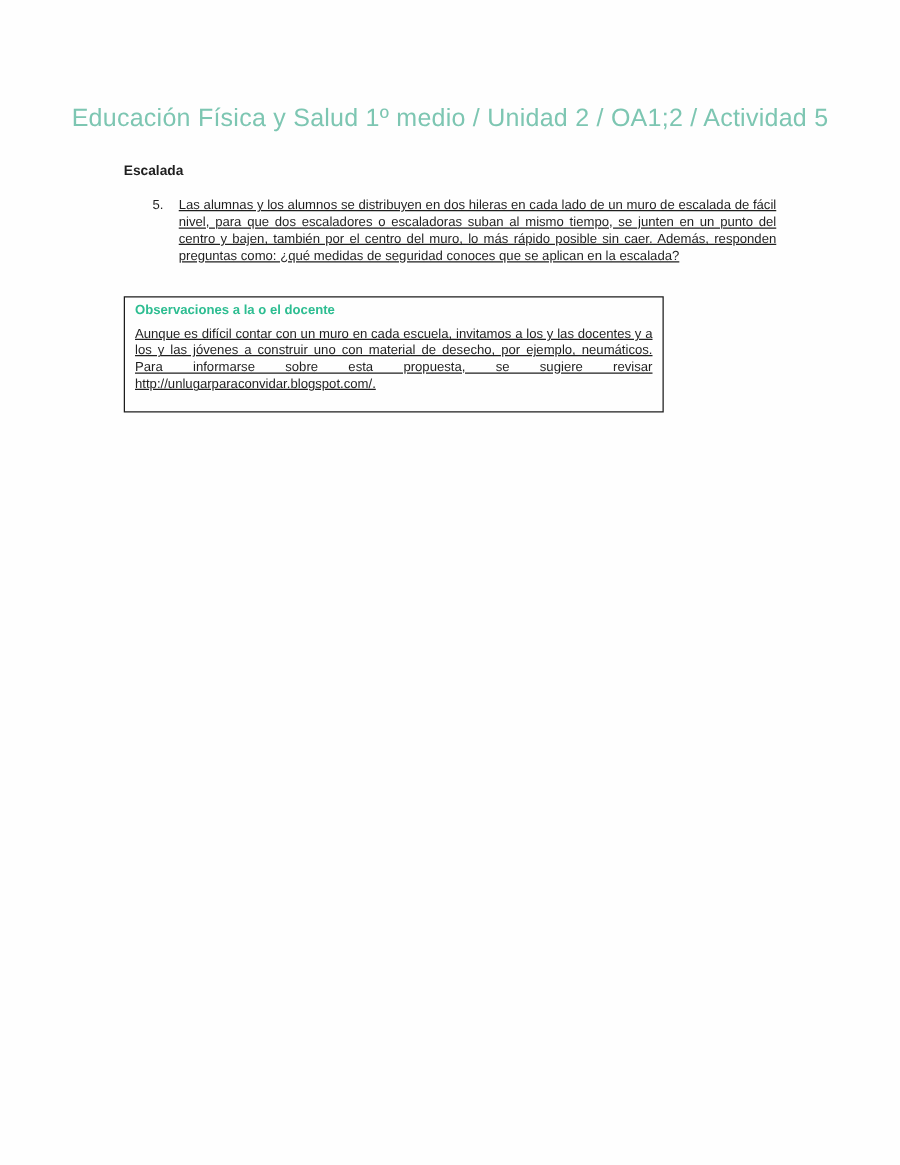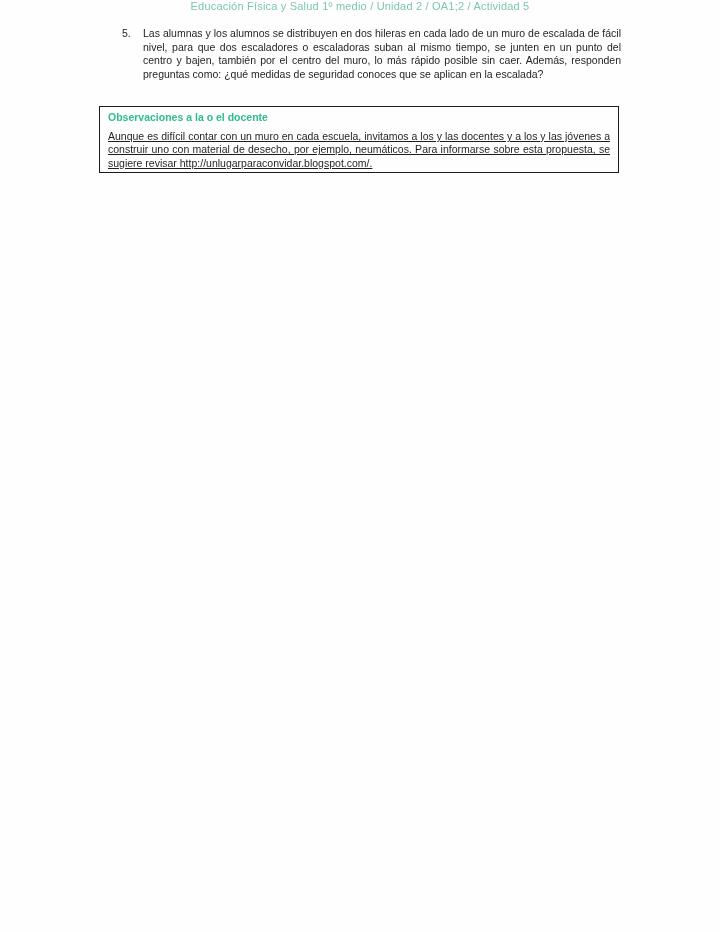--- a/index.html
+++ b/index.html
@@ -11,23 +11,24 @@
     position: relative;
     width: 720px;
     height: 932px;
     background: var(--background, #fefefe);
     font-family: "Liberation Sans", "DejaVu Sans", sans-serif;
     color: var(--text, #1f1f1f);
     overflow: hidden;
     box-sizing: border-box;
   }
   .doc-title {
+    padding-top: 84px;
     margin: 0;
     text-align: center;
-    font-size: 11px;
+    font-size: 20px;
     font-weight: normal;
     letter-spacing: 0.2px;
     color: var(--title-teal, #7dc6b2);
   }
   .section-heading {
     margin: 24px 0 0 99px;
     font-size: 11px;
     font-weight: bold;
     color: var(--text, #1f1f1f);
   }
@@ -41,27 +42,28 @@
     width: 21px;
     font-size: 10.5px;
     line-height: 13.5px;
   }
   .item-text {
     flex: 1;
     margin: 0;
     font-size: 10.5px;
     line-height: 13.5px;
     text-align: justify;
+    text-decoration: underline;
   }
   .obs-box {
     box-sizing: border-box;
     margin: 25px 0 0 99px;
-    width: 520px;
+    width: 432px;
     border: 1.5px solid var(--border, #1c1c1c);
-    padding: 4px 8px 2px 8px;
+    padding: 4px 8px 14px 8px;
     background: transparent;
   }
   .obs-header {
     font-size: 10.5px;
     font-weight: bold;
     color: var(--box-header-teal, #2dbd91);
   }
   .obs-body {
     margin: 7px 0 0 0;
     font-size: 10.5px;
@@ -70,20 +72,21 @@
     text-decoration: underline;
   }
 </style>
 </head>
 <body>
 
 <div class="page">
 
   <h1 class="doc-title">Educación Física y Salud 1º medio / Unidad 2 / OA1;2 / Actividad 5</h1>
 
+  <h2 class="section-heading">Escalada</h2>
 
   <div class="activity-item">
     <span class="item-number">5.</span>
     <p class="item-text">Las alumnas y los alumnos se distribuyen en dos hileras en cada lado de un muro de escalada de fácil nivel, para que dos escaladores o escaladoras suban al mismo tiempo, se junten en un punto del centro y bajen, también por el centro del muro, lo más rápido posible sin caer. Además, responden preguntas como: ¿qué medidas de seguridad conoces que se aplican en la escalada?</p>
   </div>
 
   <div class="obs-box">
     <div class="obs-header">Observaciones a la o el docente</div>
     <p class="obs-body">Aunque es difícil contar con un muro en cada escuela, invitamos a los y las docentes y a los y las jóvenes a construir uno con material de desecho, por ejemplo, neumáticos. Para informarse sobre esta propuesta, se sugiere revisar http://unlugarparaconvidar.blogspot.com/.</p>
   </div>

